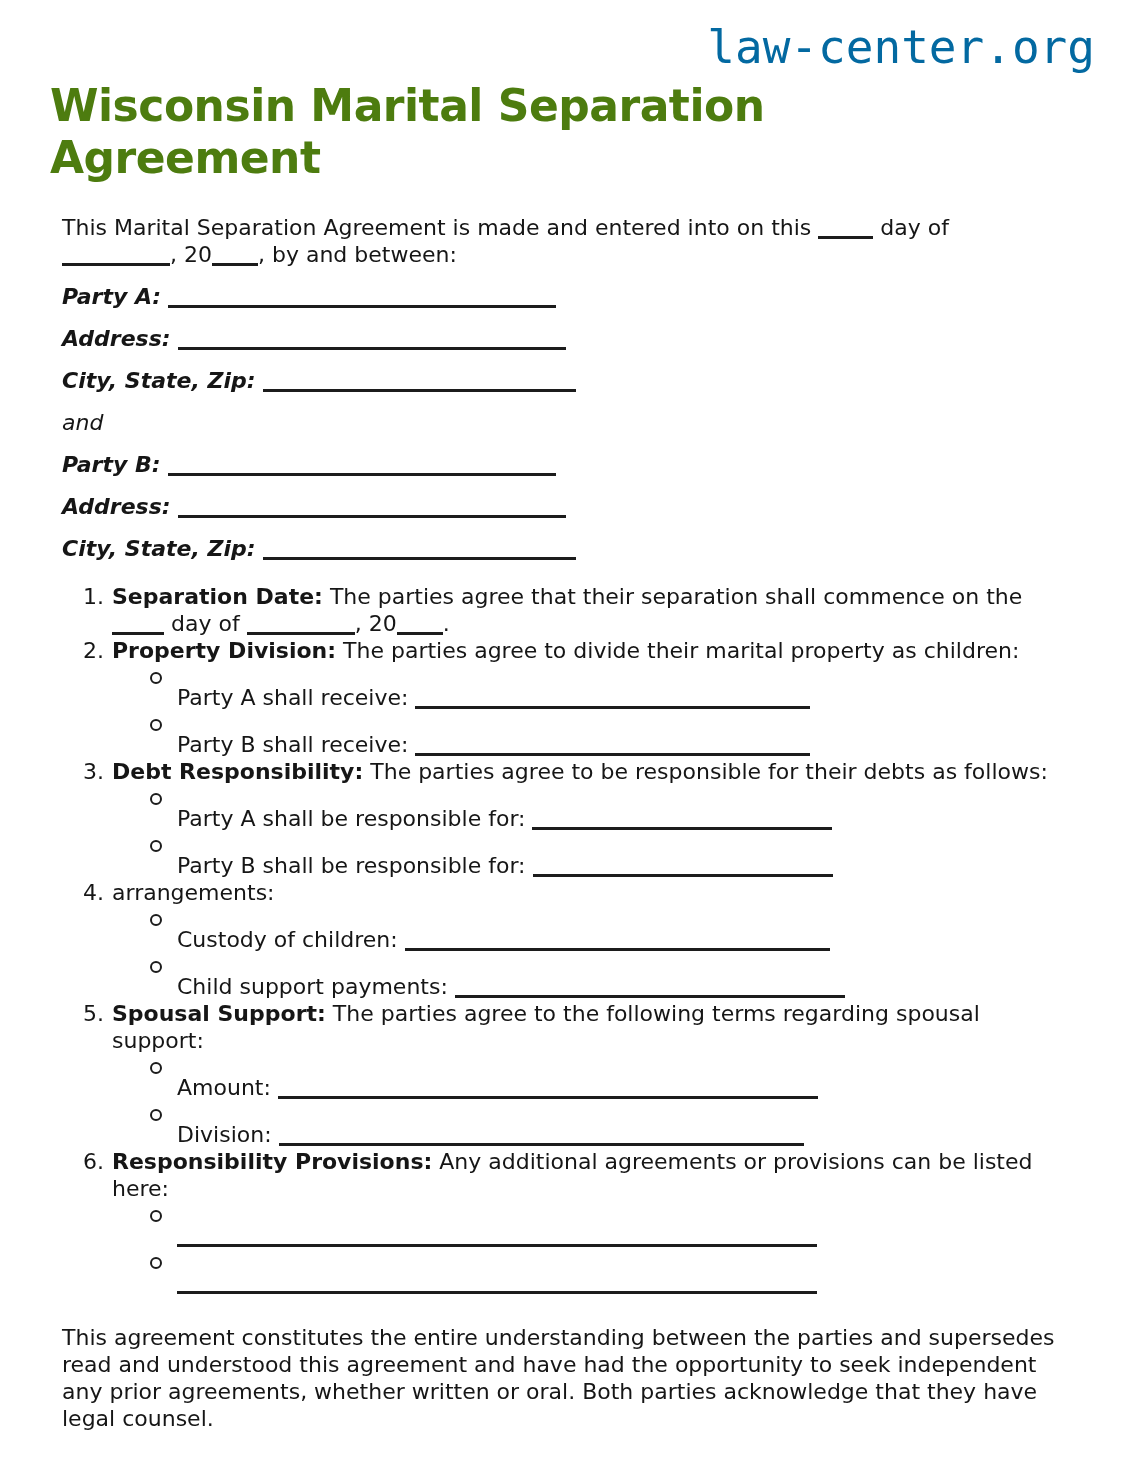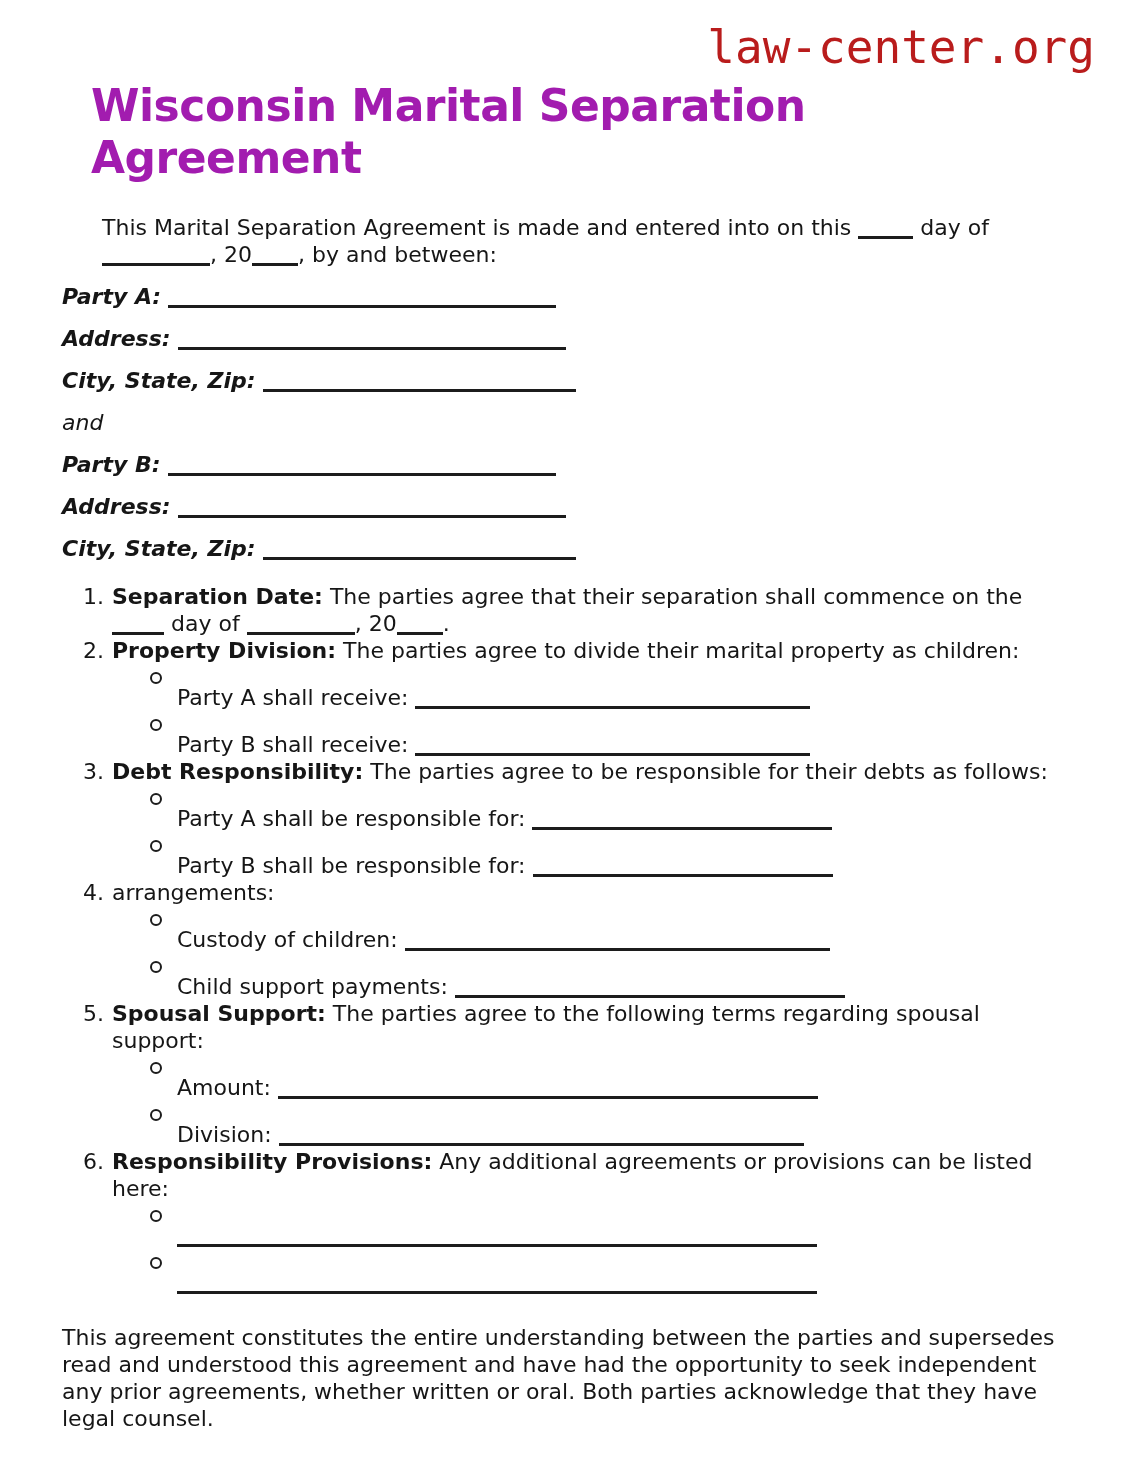--- a/index.html
+++ b/index.html
@@ -19,32 +19,32 @@
     line-height:50px;
     text-align:right;
     padding:22px 38px 0 0;
     color:#8c8c8c;
   }
   .title{
     font-size:44px;
     line-height:52px;
     font-weight:bold;
     letter-spacing:-0.5px;
-    margin:8px 60px 0 91px;
+    margin:8px 60px 0 50px;
     max-width:850px;
-    color:#a21caf;
+    color:#4d7c0f;
   }
   .doc{
     padding:0 50px 0 62px;
     font-size:22px;
     line-height:27px;
   }
   .line{white-space:nowrap;}
   .para{margin-top:28px;}
-  .para.intro{margin-top:30px;margin-left:40px;}
+  .para.intro{margin-top:30px;}
   .field{margin-top:15px;font-style:italic;}
   .bold{font-weight:bold;}
   .blank{
     display:inline-block;
     height:13px;
     border-bottom:3px solid #1c1c1c;
     vertical-align:-4px;
   }
   .list{margin-top:21px;}
   .item{display:flex;align-items:flex-start;}
@@ -57,21 +57,21 @@
     border:2.5px solid #1c1c1c;
     border-radius:50%;
     margin:8px 15px 0 0;
   }
   .sub-body{flex:1 1 auto;min-width:0;margin-top:20px;}
 </style>
 </head>
 <body>
 
 <div class="page">
-  <div class="logo" style="color: #b91c1c;">law-center.org</div>
+  <div class="logo" style="color: #0369a1;">law-center.org</div>
   <h1 class="title">Wisconsin Marital Separation Agreement</h1>
   <div class="doc" id="doc-body">
       <div class="para intro">
         <div class="line"><span>This Marital Separation Agreement is made and entered into on this </span><span class="blank" style="width: 55px;"></span><span> day of</span></div>
         <div class="line"><span class="blank" style="width: 108px;"></span><span>, 20</span><span class="blank" style="width: 46px;"></span><span>, by and between:</span></div>
       </div>
       <div class="field">
         <div class="line"><span class="bold">Party A:</span><span> </span><span class="blank" style="width: 388px;"></span></div>
       </div>
       <div class="field">

